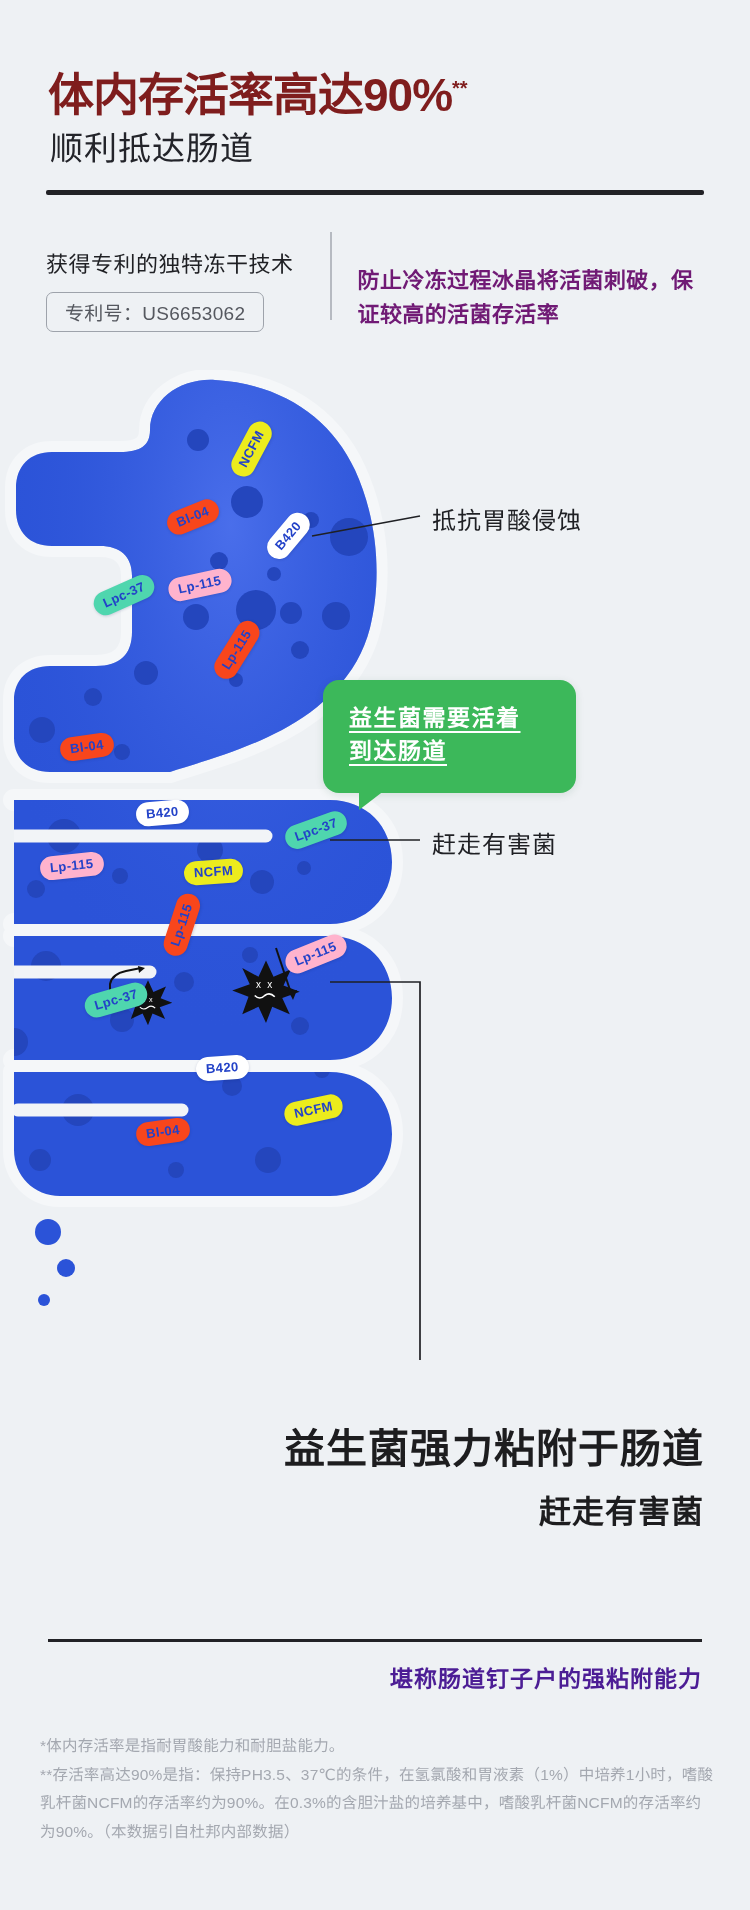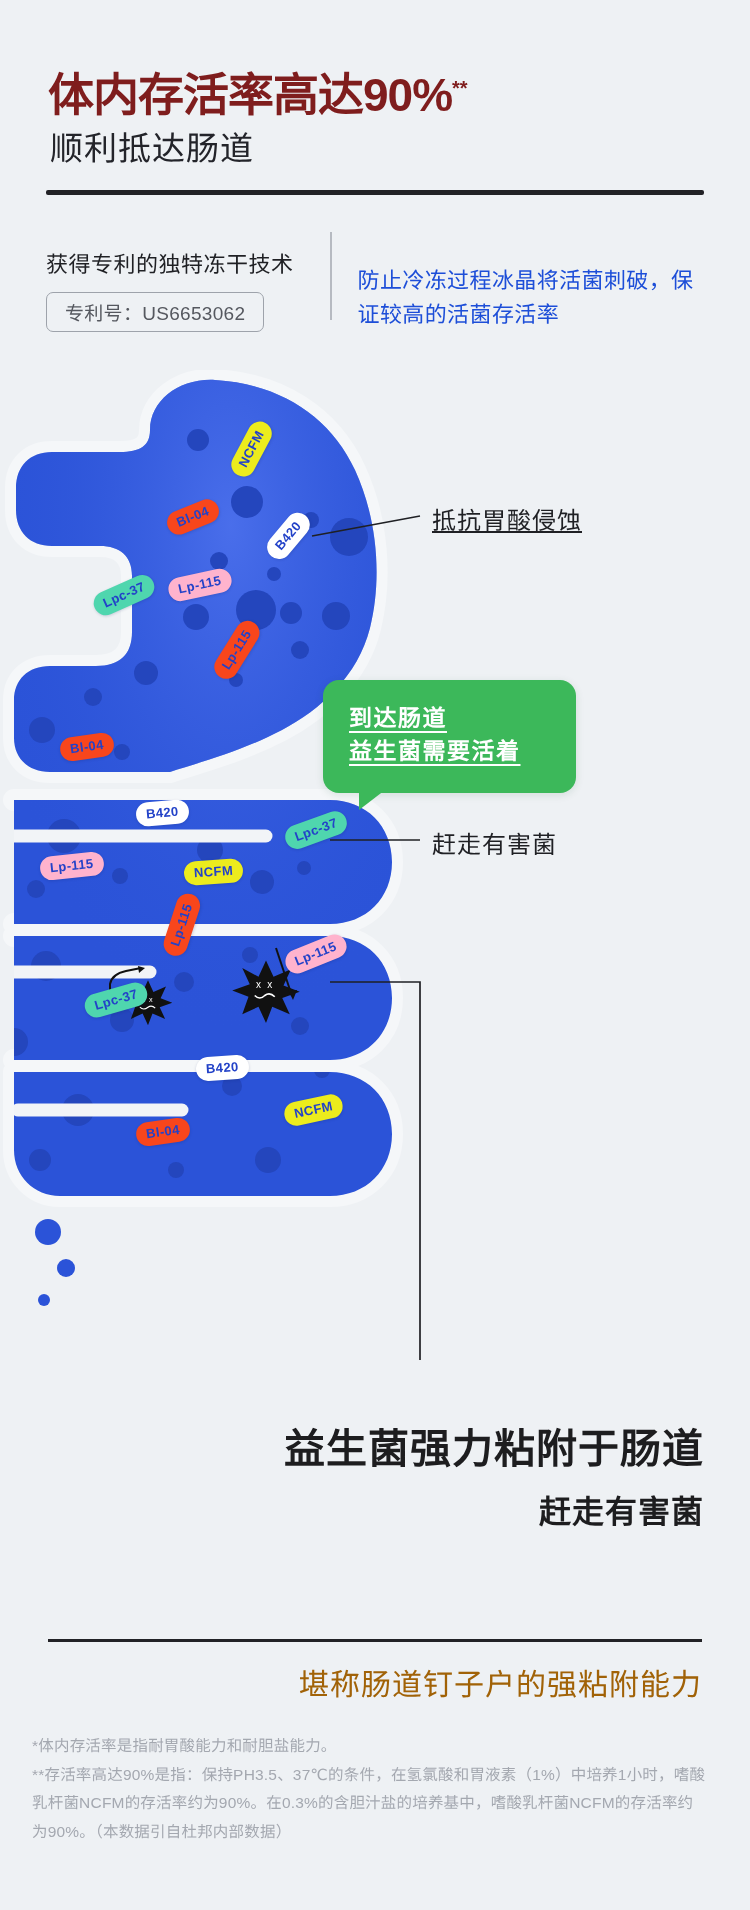--- a/index.html
+++ b/index.html
@@ -89,22 +89,23 @@
     width: 1.5px;
     align-self: stretch;
     margin: 0 26px 0 12px;
     background: #b6bac1;
     height: 88px;
   }
   .patent-right {
     flex: 1;
     font-size: 22px;
     line-height: 1.55;
-    color: #1d4ed8;
+    color: #701a75;
     letter-spacing: 0.4px;
+    font-weight: bold;
   }
 
   
   .stage {
     position: absolute;
     left: 0;
     top: 370px;
     width: 750px;
     height: 1110px;
   }
@@ -193,29 +194,30 @@
     left: 48px;
     top: 1639px;
     width: 654px;
     height: 2.5px;
     background: #222226;
   }
   .bottom-caption {
     position: absolute;
     right: 48px;
     top: 1660px;
-    font-size: 30px;
-    color: #a16207;
+    font-size: 23px;
+    color: #4c1d95;
     letter-spacing: 1px;
+    font-weight: bold;
   }
 
   
   .footnotes {
     position: absolute;
-    left: 32px;
+    left: 40px;
     top: 1732px;
     width: 676px;
     font-size: 15.5px;
     line-height: 1.85;
     color: #a4a8b0;
     letter-spacing: 0.2px;
   }
 </style>
 </head>
 <body>
@@ -398,26 +400,26 @@
     <div class="pill mint" style="left:284px;top:448px;transform:rotate(-20deg);">Lpc-37</div>
     <div class="pill pink" style="left:40px;top:484px;transform:rotate(-6deg);">Lp-115</div>
     <div class="pill yellow" style="left:184px;top:490px;transform:rotate(-4deg);">NCFM</div>
     <div class="pill red" style="left:150px;top:543px;transform:rotate(-72deg);">Lp-115</div>
     <div class="pill pink" style="left:284px;top:572px;transform:rotate(-22deg);">Lp-115</div>
     <div class="pill mint" style="left:84px;top:618px;transform:rotate(-16deg);">Lpc-37</div>
     <div class="pill white" style="left:196px;top:686px;transform:rotate(-4deg);">B420</div>
     <div class="pill yellow" style="left:284px;top:728px;transform:rotate(-12deg);">NCFM</div>
     <div class="pill red" style="left:136px;top:750px;transform:rotate(-8deg);">Bl-04</div>
 
-    <div class="callout" style="left:432px;top:131px;text-decoration:underline;">抵抗胃酸侵蚀</div>
+    <div class="callout" style="left:432px;top:131px;">抵抗胃酸侵蚀</div>
     <div class="callout" style="left:432px;top:455px;">赶走有害菌</div>
 
     <div class="bubble" style="left:323px;top:310px;width:253px;">
+      <div class="bubble-line">益生菌需要活着</div>
       <div class="bubble-line">到达肠道</div>
-      <div class="bubble-line">益生菌需要活着</div>
       <div class="bubble-tail"></div>
     </div>
   </div>
 
   <div class="bottom-head">
     <div class="bottom-head-1">益生菌强力粘附于肠道</div>
     <div class="bottom-head-2">赶走有害菌</div>
   </div>
   <div class="rule-bottom"></div>
   <div class="bottom-caption">堪称肠道钉子户的强粘附能力</div>

